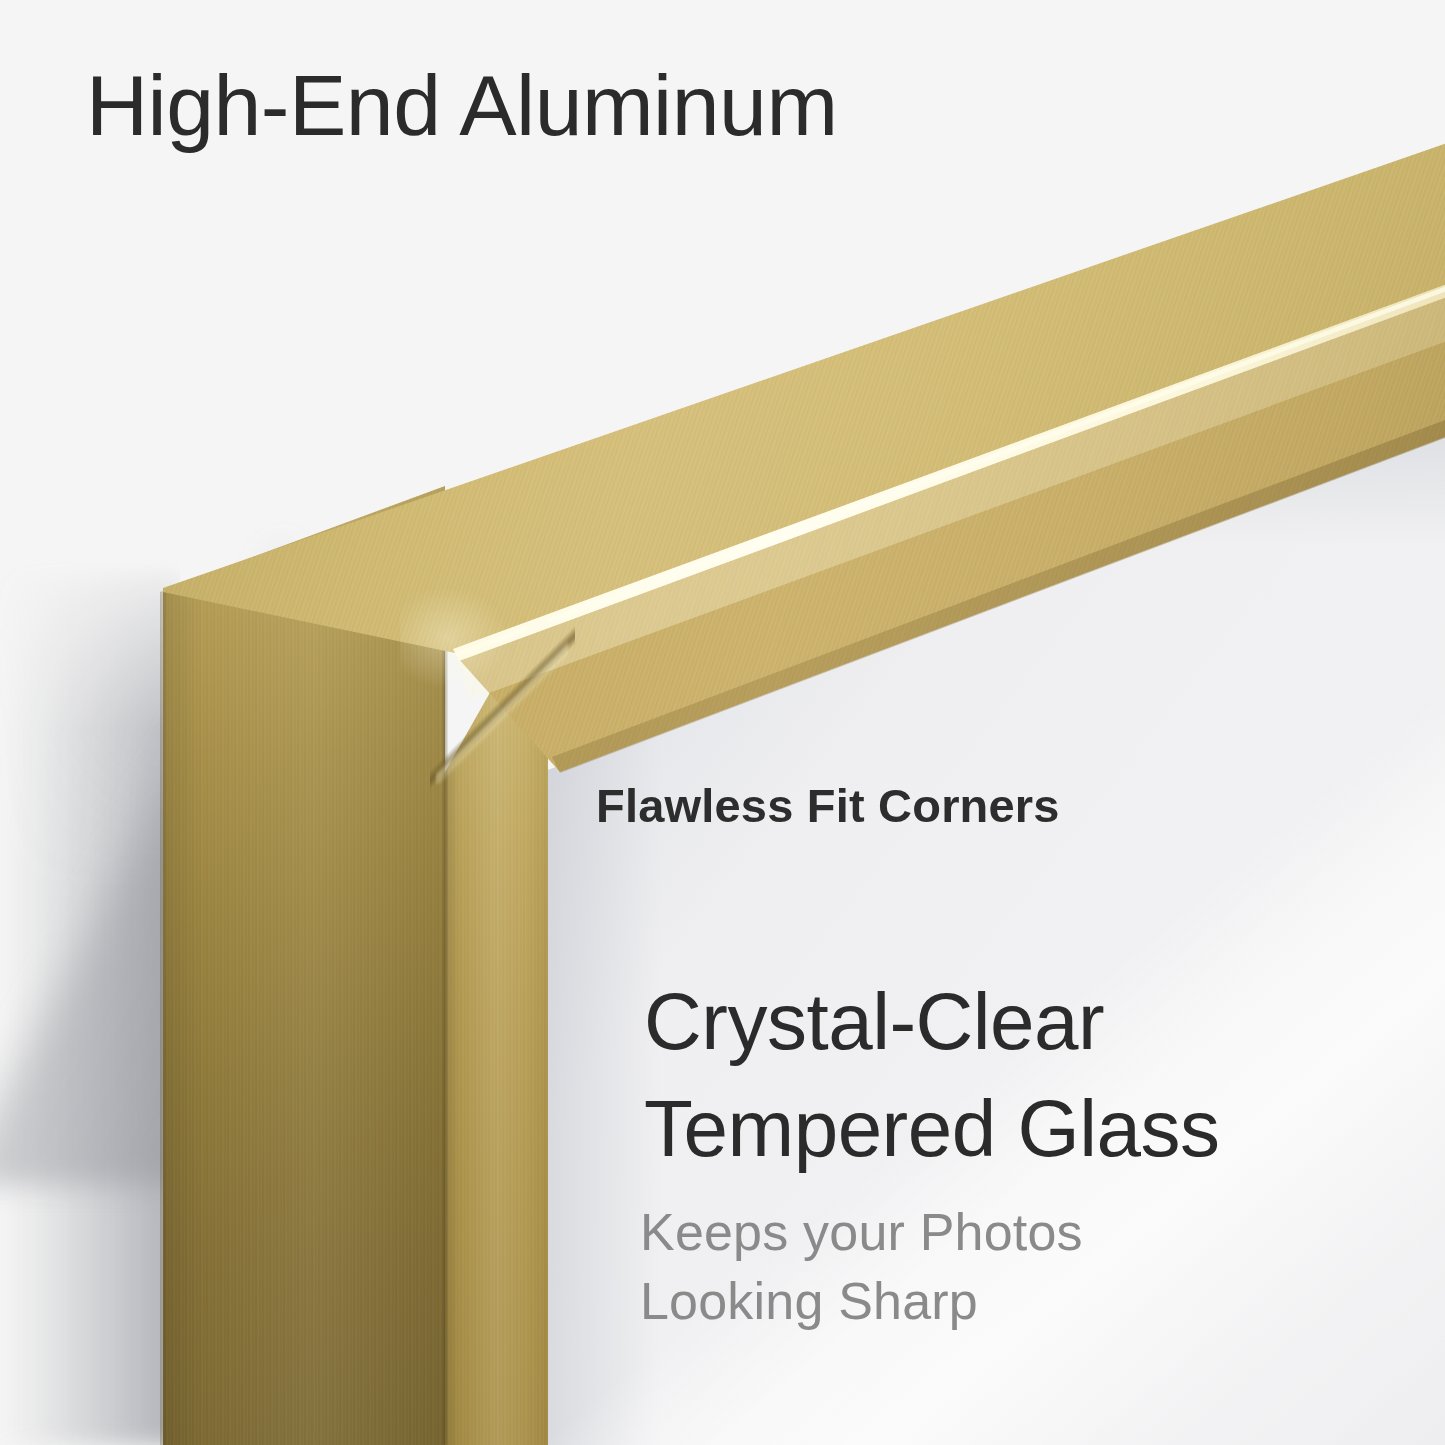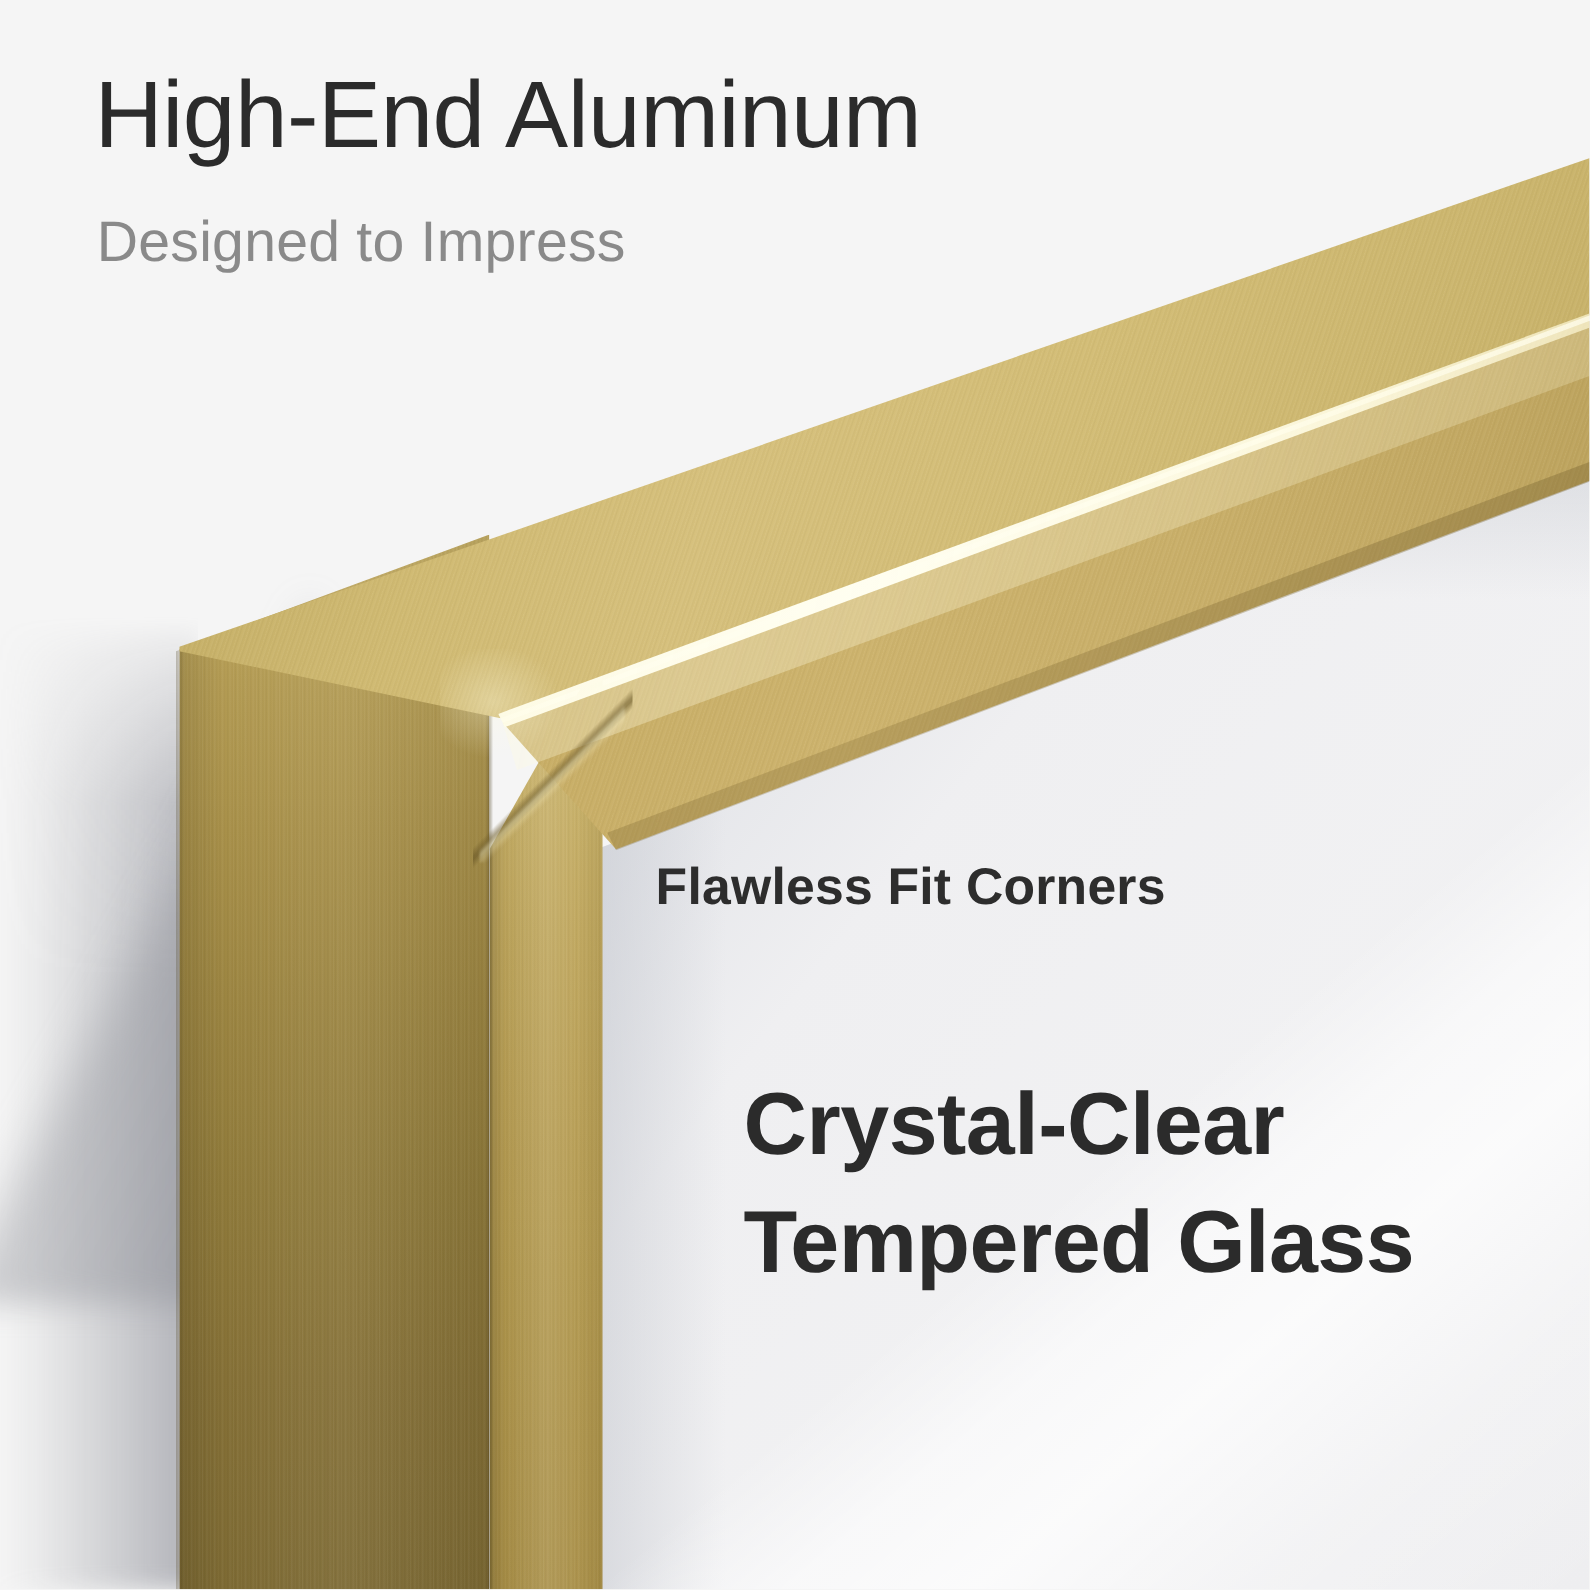--- a/index.html
+++ b/index.html
@@ -356,24 +356,24 @@
     left:596px;top:782px;
     font-size:47px;
     line-height:1.0;
     font-weight:700;
     letter-spacing:0.2px;
     color:#2d2d2d;
     white-space:nowrap;
   }
   .glass-title{
     position:absolute;
-    left:676px;top:968px;
+    left:644px;top:968px;
     font-size:80px;
     line-height:1.34;
-    font-weight:700;
+    font-weight:400;
     letter-spacing:-0.5px;
     color:#2b2b2b;
     white-space:pre-line;
   }
   .glass-sub{
     position:absolute;
     left:640px;top:1198px;
     font-size:52px;
     line-height:1.33;
     font-weight:400;
@@ -413,18 +413,19 @@
   </div>
   <div class="rail-top-glow"></div>
   <div class="rail-top-highlight"></div>
   <div class="rail-top-lip"></div>
 
   <div class="miter-seam"></div>
   <div class="miter-highlight"></div>
   <div class="corner-vertex-glow"></div>
 
   <div class="headline">High-End Aluminum</div>
-  <div class="subhead">Designed to Impress</div>
   <div class="corner-label">Flawless Fit Corners</div>
   <div class="glass-title">Crystal-Clear
 Tempered Glass</div>
+  <div class="glass-sub">Keeps your Photos
+Looking Sharp</div>
 
 </div>
 
 </body></html>

